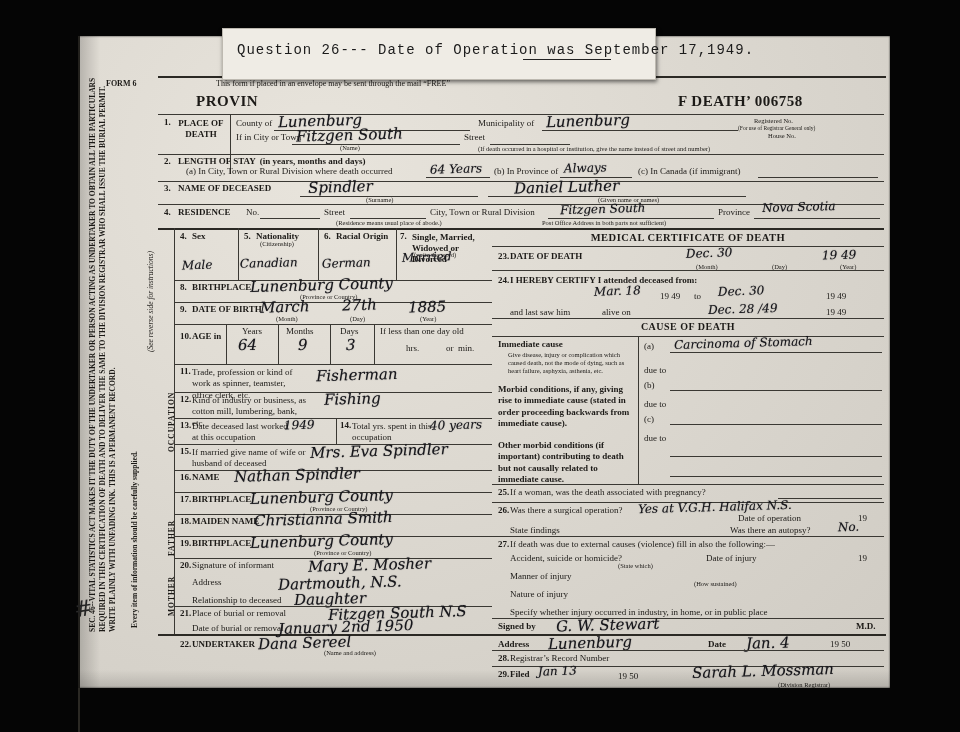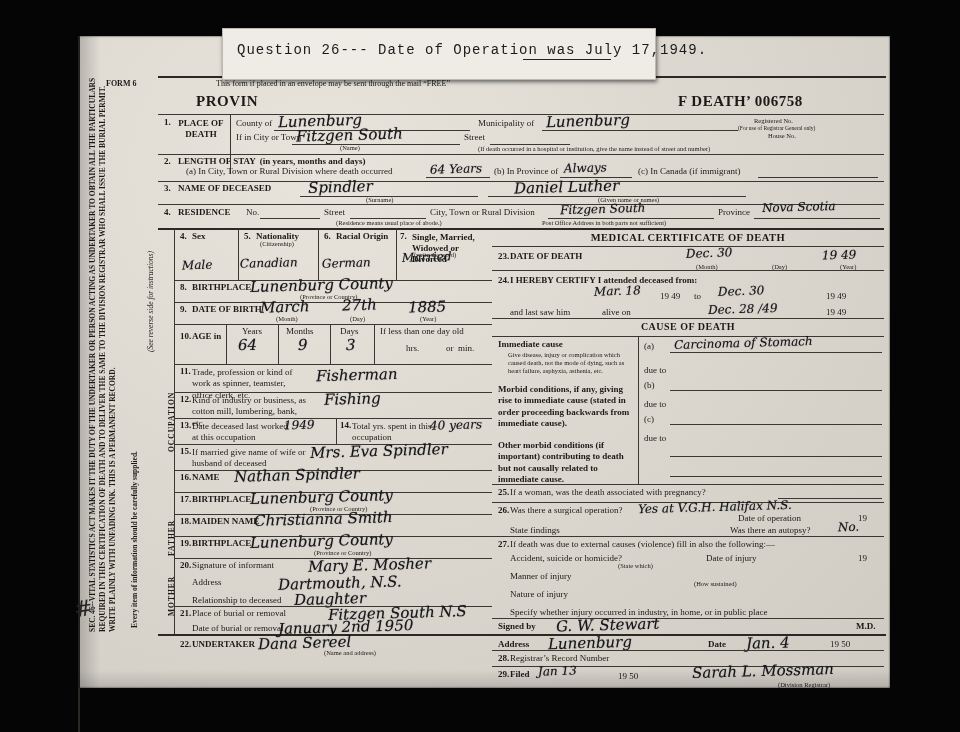--- a/index.html
+++ b/index.html
@@ -488,17 +488,17 @@
     <div class="p b" style="left:420px; top:634px;">29.</div>
     <div class="p b" style="left:432px; top:634px;">Filed</div>
     <div class="h sm2" style="left:460px; top:628px;">Jan 13</div>
     <div class="p" style="left:540px; top:636px;">19 50</div>
     <div class="h" style="left:614px; top:626px;">Sarah L. Mossman</div>
     <div class="p tiny" style="left:700px; top:646px;">(Division Registrar)</div>
 
   </div>
 
   <div class="slip">
-    <div class="hand">Question  26--- Date of Operation  was July 17,1949.</div>
+    <div class="hand">Question  26--- Date of Operation  was September 17,1949.</div>
     <div class="underline"></div>
   </div>
 
 </div>
 
 </body></html>

